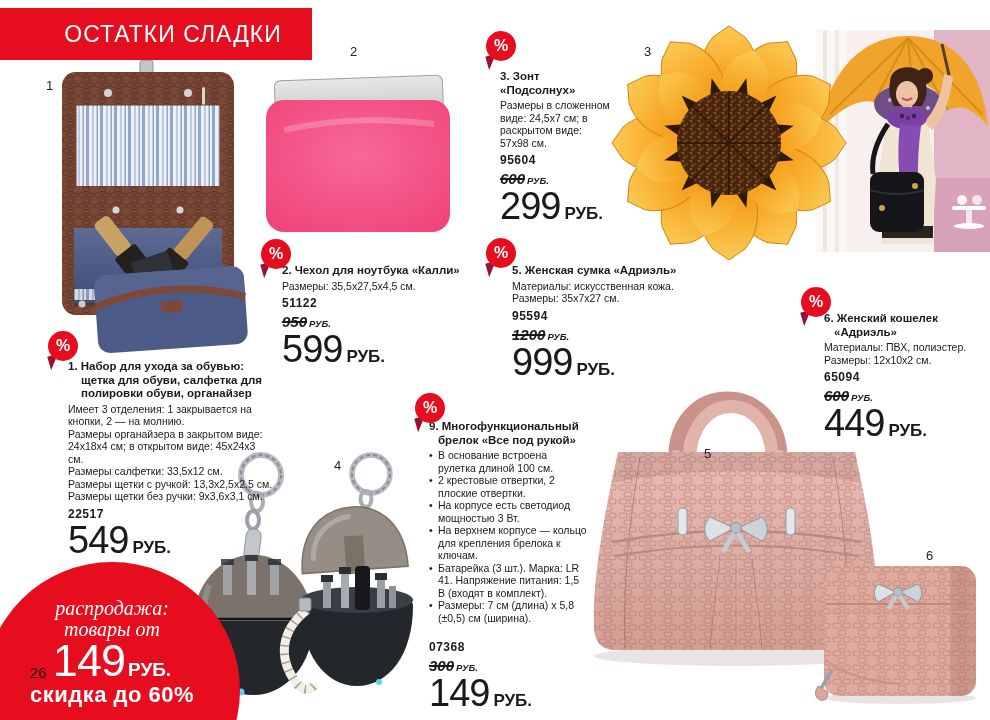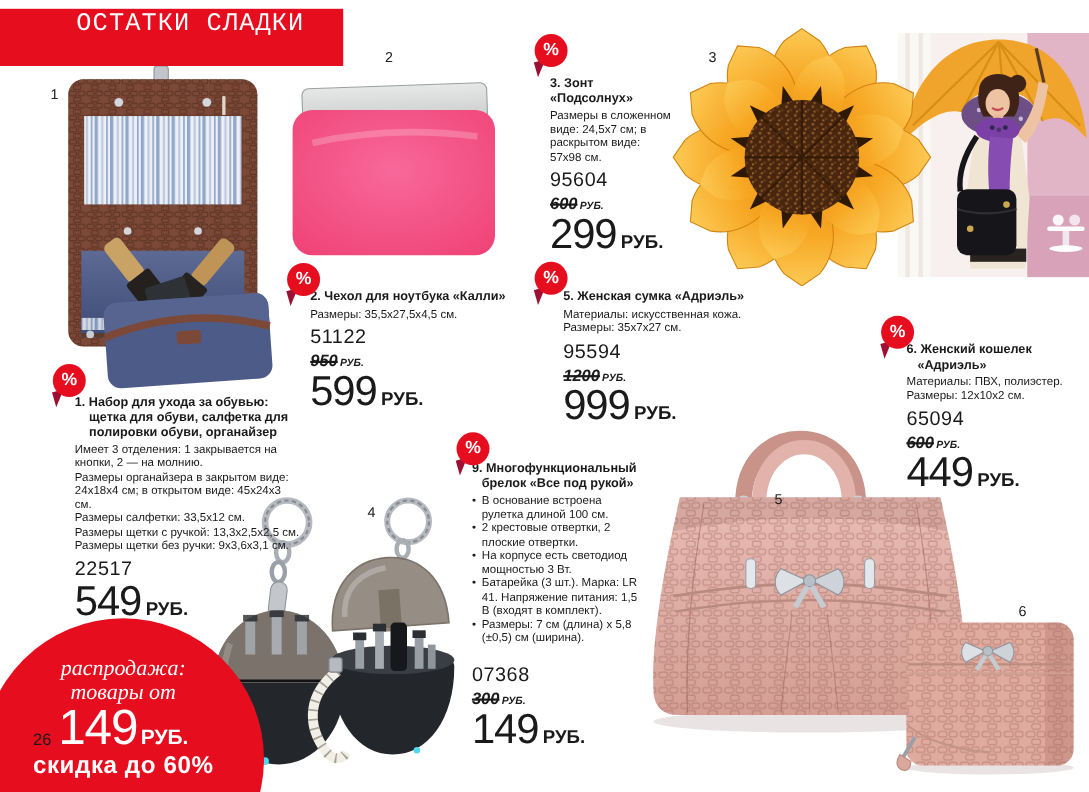--- a/index.html
+++ b/index.html
@@ -1,21 +1,21 @@
 <!DOCTYPE html>
 <html><head>
 <meta charset="utf-8">
 <style>
   html,body{margin:0;padding:0;background:#ffffff;}
   .page{position:relative;width:990px;height:720px;background:#fff;overflow:hidden;
         font-family:"Liberation Sans", sans-serif;color:#1a1a1a;}
 
   
   .banner{position:absolute;left:0;top:8px;width:312px;height:52px;background:#e60d1f;
-          display:flex;justify-content:center;z-index:2;font-family:Liberation Mono, monospace;}
+          display:flex;align-items:center;justify-content:center;z-index:2;}
   .banner .title{color:#fff;font-size:23px;letter-spacing:1px;padding-left:34px;white-space:nowrap;}
 
   
   .num-label{position:absolute;font-size:13px;color:#222;z-index:4;}
 
   
   .pct{position:absolute;width:30px;height:42px;z-index:5;}
   .pct .bubble{position:absolute;top:0;left:0;width:30px;height:30px;border-radius:50%;
                background:#e60d1f;color:#fff;font-size:16px;font-weight:700;
                display:flex;align-items:center;justify-content:center;z-index:2;}
@@ -26,21 +26,21 @@
   
   .pblock{position:absolute;z-index:3;}
   .ptitle{font-weight:700;font-size:11.5px;line-height:13.5px;margin-bottom:2px;}
   .hang13{padding-left:13px;text-indent:-13px;}
   .hang9{padding-left:9px;text-indent:-9px;}
   .hang10{padding-left:10px;text-indent:-10px;}
   .pdesc{font-size:10.5px;line-height:12.5px;}
   .pbullets{margin:0 0 16px 9px;padding:0;list-style:none;}
   .pbullets li{font-size:10.5px;line-height:12.5px;position:relative;}
   .pbullets li::before{content:"•";position:absolute;left:-9px;}
-  .pcode{font-size:18px;font-weight:400;letter-spacing:.5px;margin-top:4px;}
+  .pcode{font-size:12px;font-weight:700;letter-spacing:.5px;margin-top:4px;}
   .pold{font-size:15px;font-weight:700;margin-top:3px;font-style:italic;}
   .pold .oldnum{text-decoration:line-through;text-decoration-thickness:1.5px;}
   .pold .oldcur{font-size:9.5px;margin-left:2px;}
   .pnew{margin-top:1px;white-space:nowrap;}
   .pnew .newnum{font-size:38px;line-height:36px;letter-spacing:-1px;}
   .pnew .newcur{font-size:17px;font-weight:700;margin-left:4px;}
 
   
   .imgbox{position:absolute;z-index:1;}
   .imgbox svg{display:block;}
@@ -415,20 +415,21 @@
     <div class="pold"><span class="oldnum">600</span><span class="oldcur">РУБ.</span></div>
     <div class="pnew"><span class="newnum">299</span><span class="newcur">РУБ.</span></div>
   </div>
 
   <div class="pblock" style="left:429px;top:420px;width:158px;">
     <div class="ptitle hang9">9. Многофункциональный брелок  «Все под рукой»</div>
     <ul class="pbullets">
       <li>В основание встроена рулетка длиной 100 см.</li>
       <li>2 крестовые отвертки, 2 плоские отвертки.</li>
       <li>На корпусе есть светодиод мощностью 3 Вт.</li>
+      <li>На верхнем корпусе — кольцо для крепления брелока к ключам.</li>
       <li>Батарейка (3 шт.). Марка: LR 41. Напряжение питания: 1,5 В (входят в комплект).</li>
       <li>Размеры: 7 см (длина) х 5,8 (±0,5) см (ширина).</li>
     </ul>
     <div class="pcode">07368</div>
     <div class="pold"><span class="oldnum">300</span><span class="oldcur">РУБ.</span></div>
     <div class="pnew"><span class="newnum">149</span><span class="newcur">РУБ.</span></div>
   </div>
 
   <div class="pblock" style="left:512px;top:264px;width:215px;">
     <div class="ptitle">5. Женская сумка «Адриэль»</div>

